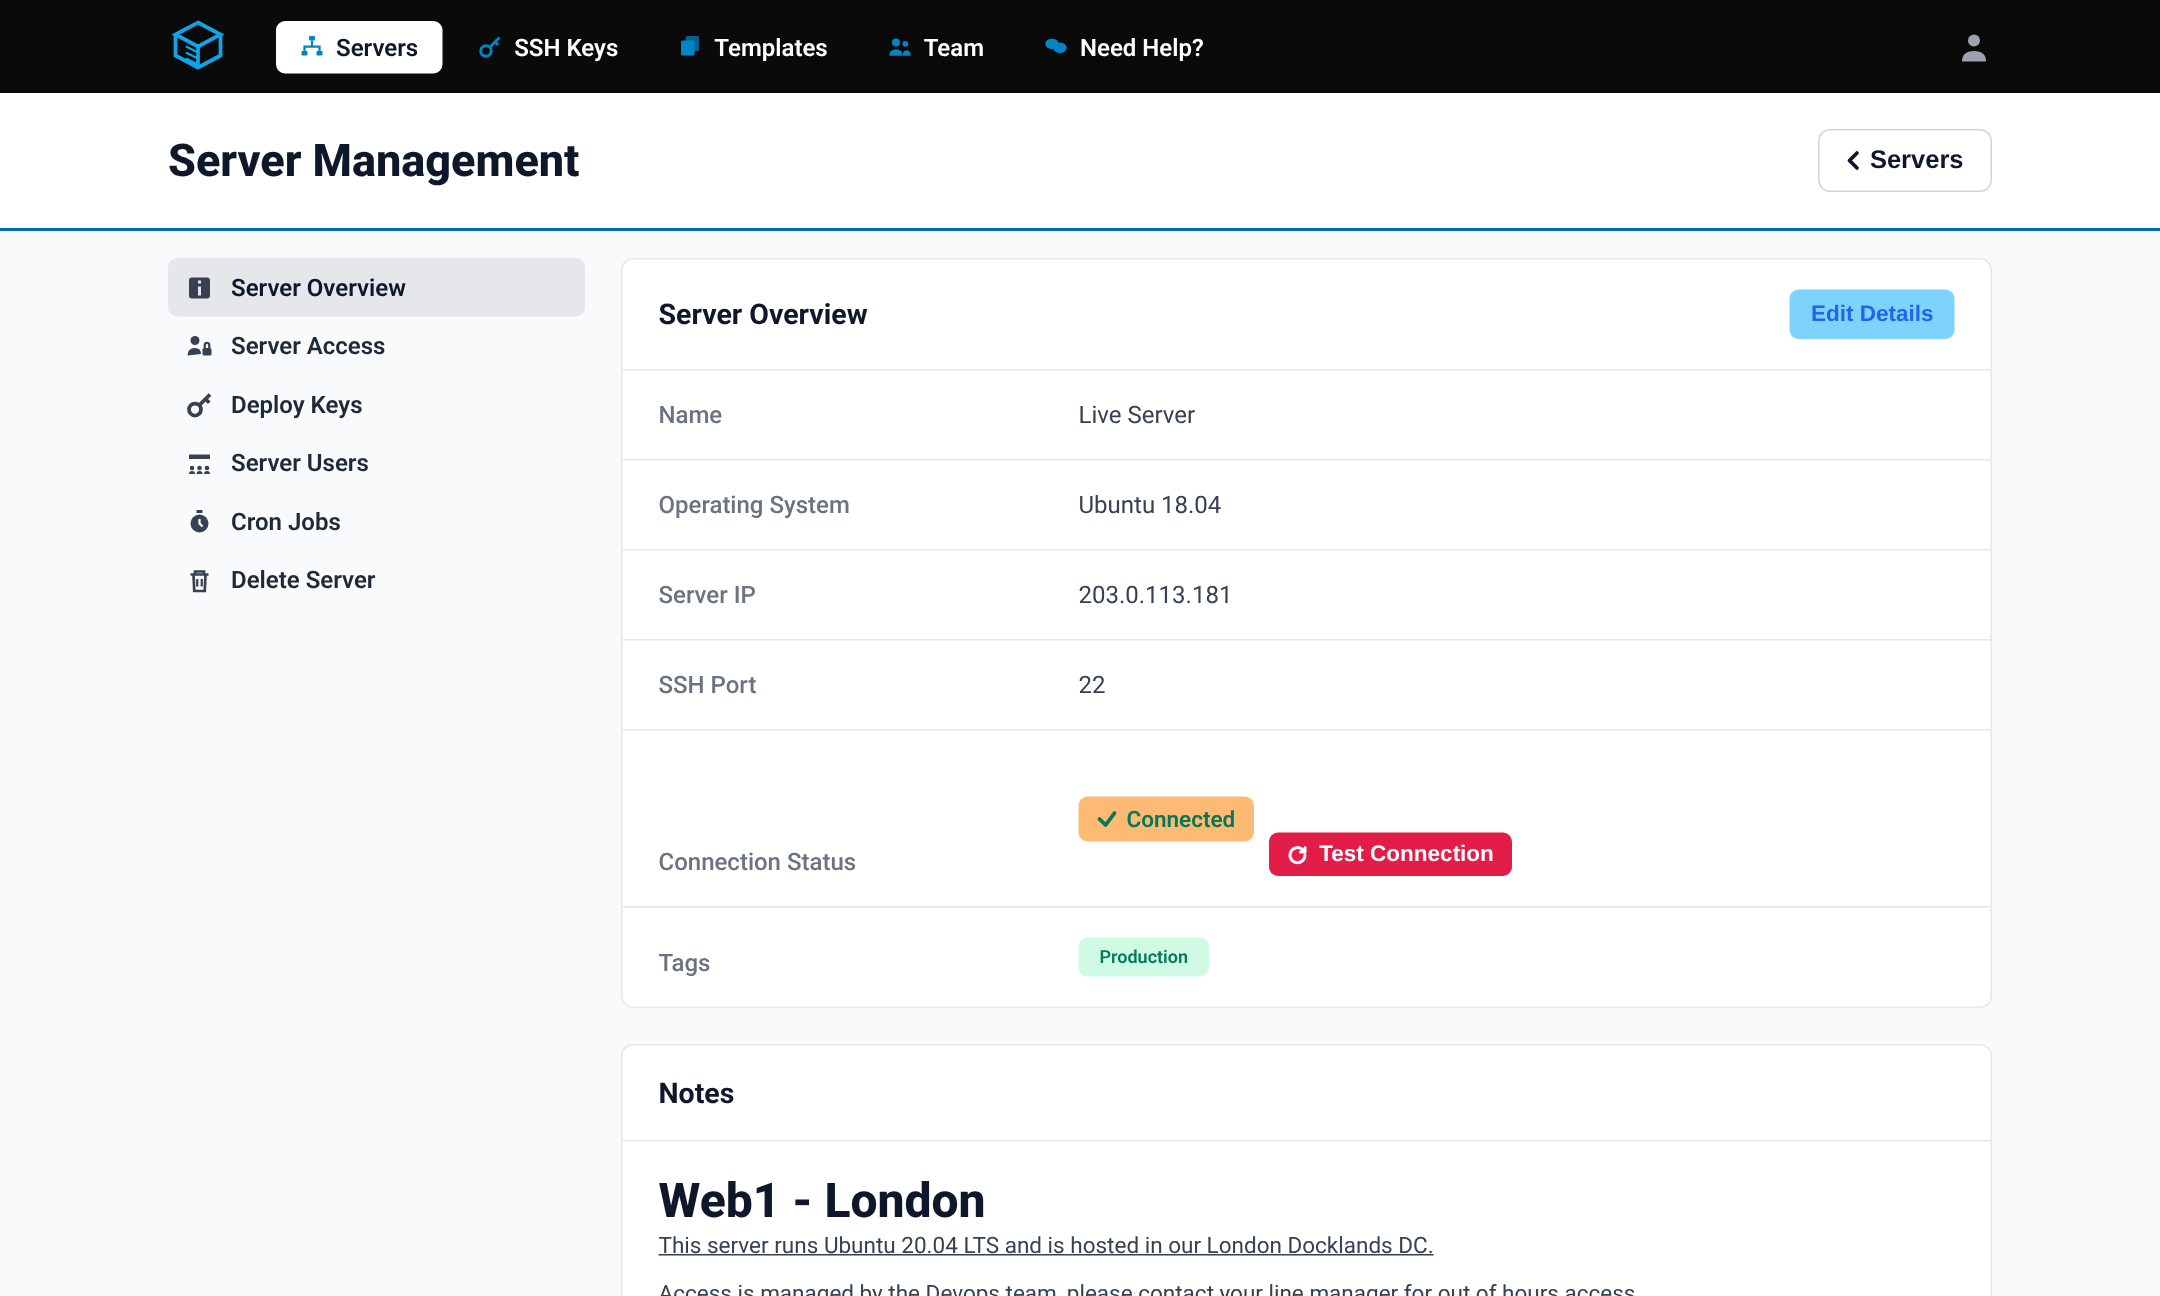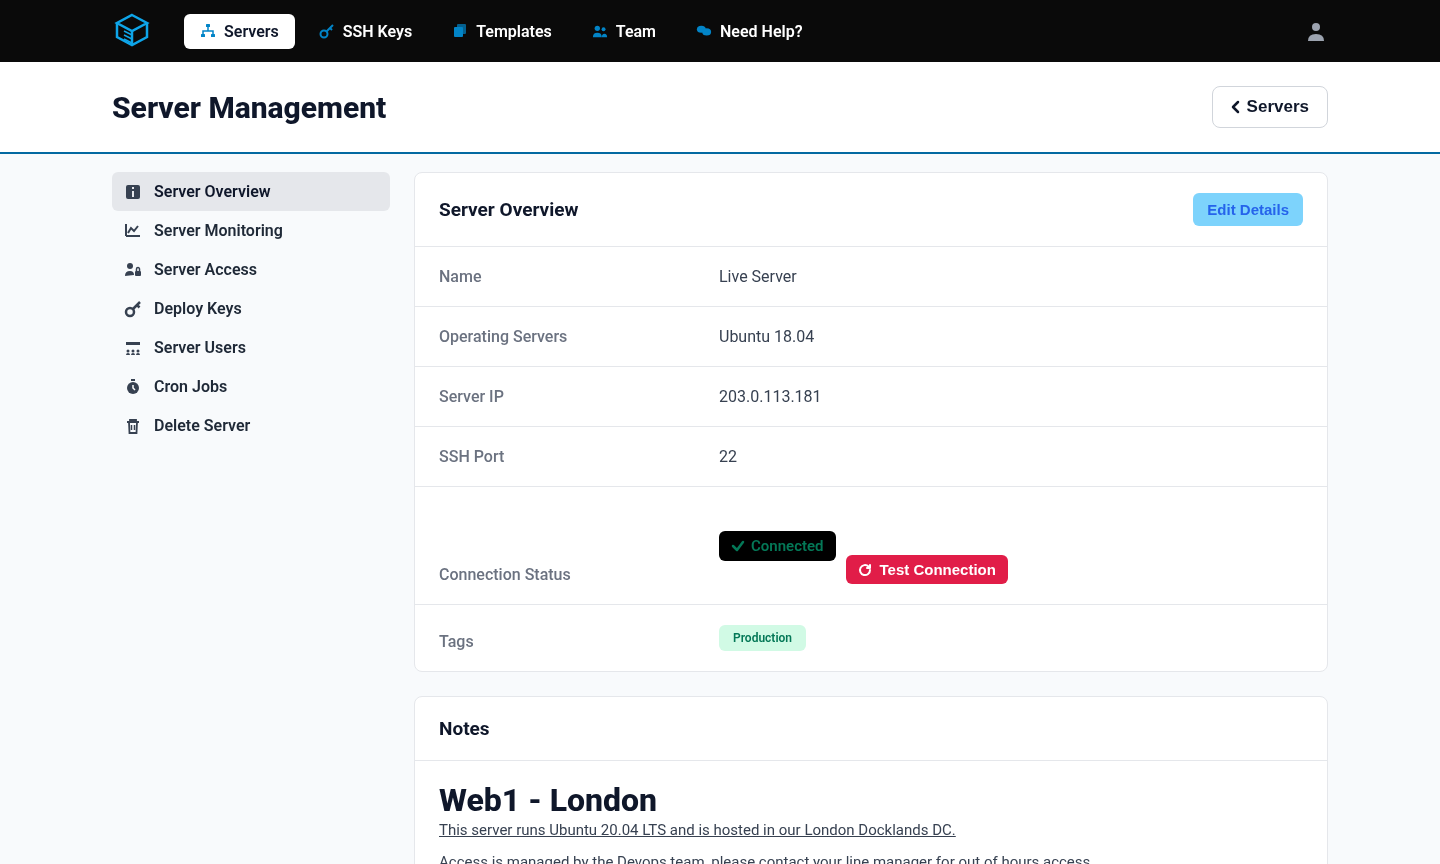--- a/index.html
+++ b/index.html
@@ -112,21 +112,21 @@
     align-items: flex-end;
     padding: 20px 24px;
     border-top: 1px solid #e5e7eb;
   }
   .kv-key { width: 280px; color: #6b7280; font-weight: 500; font-size: 16px; }
   .kv-val { color: #374151; font-size: 16px; display:flex; align-items:center; gap:10px; flex-wrap:wrap; }
   .badge {
     display: inline-flex;
     align-items: center;
     gap: 6px;
-    background: #000000;
+    background: #fdba74;
     color: #047857;
     font-weight: 600;
     padding: 6px 12px;
     border-radius: 6px;
     font-size: 15px;
   }
   .btn-pink {
     display: inline-flex;
     align-items: center;
     gap: 8px;
@@ -244,29 +244,20 @@
             <rect x="2" y="2" width="14" height="14" rx="2" fill="#374151"></rect>
             <rect x="8" y="8" width="2" height="6" fill="#e5e7eb"></rect>
             <rect x="8" y="4" width="2" height="2" fill="#e5e7eb"></rect>
           </svg>
       </span>
       <span>Server Overview</span>
     </div>
     <div class="sidebar-item">
       <span class="sicon">
         <svg width="18" height="18" viewBox="0 0 18 18">
-            <path d="M2 14 L2 2 M2 14 L16 14" stroke="#374151" stroke-width="2"></path>
-            <path d="M4 11 L7 6 L10 9 L14 4" stroke="#374151" stroke-width="2" fill="none"></path>
-          </svg>
-      </span>
-      <span>Server Monitoring</span>
-    </div>
-    <div class="sidebar-item">
-      <span class="sicon">
-        <svg width="18" height="18" viewBox="0 0 18 18">
             <circle cx="6" cy="5" r="3" fill="#374151"></circle>
             <path d="M1 15 Q1 10 6 10 Q10 10 10 14" fill="#374151"></path>
             <rect x="11" y="10" width="6" height="5" rx="1" fill="#374151"></rect>
             <path d="M12.5 10 V8 a1.5 1.5 0 0 1 3 0 V10" stroke="#374151" stroke-width="1.5" fill="none"></path>
           </svg>
       </span>
       <span>Server Access</span>
     </div>
     <div class="sidebar-item">
       <span class="sicon">
@@ -316,21 +307,21 @@
       <div class="card-header">
         <div class="card-title">Server Overview</div>
         <button class="btn-soft">Edit Details</button>
       </div>
 
       <div class="kv-row">
         <div class="kv-key">Name</div>
         <div class="kv-val">Live Server</div>
       </div>
       <div class="kv-row">
-        <div class="kv-key">Operating Servers</div>
+        <div class="kv-key">Operating System</div>
         <div class="kv-val">Ubuntu 18.04</div>
       </div>
       <div class="kv-row">
         <div class="kv-key">Server IP</div>
         <div class="kv-val">203.0.113.181</div>
       </div>
       <div class="kv-row">
         <div class="kv-key">SSH Port</div>
         <div class="kv-val">22</div>
       </div>

